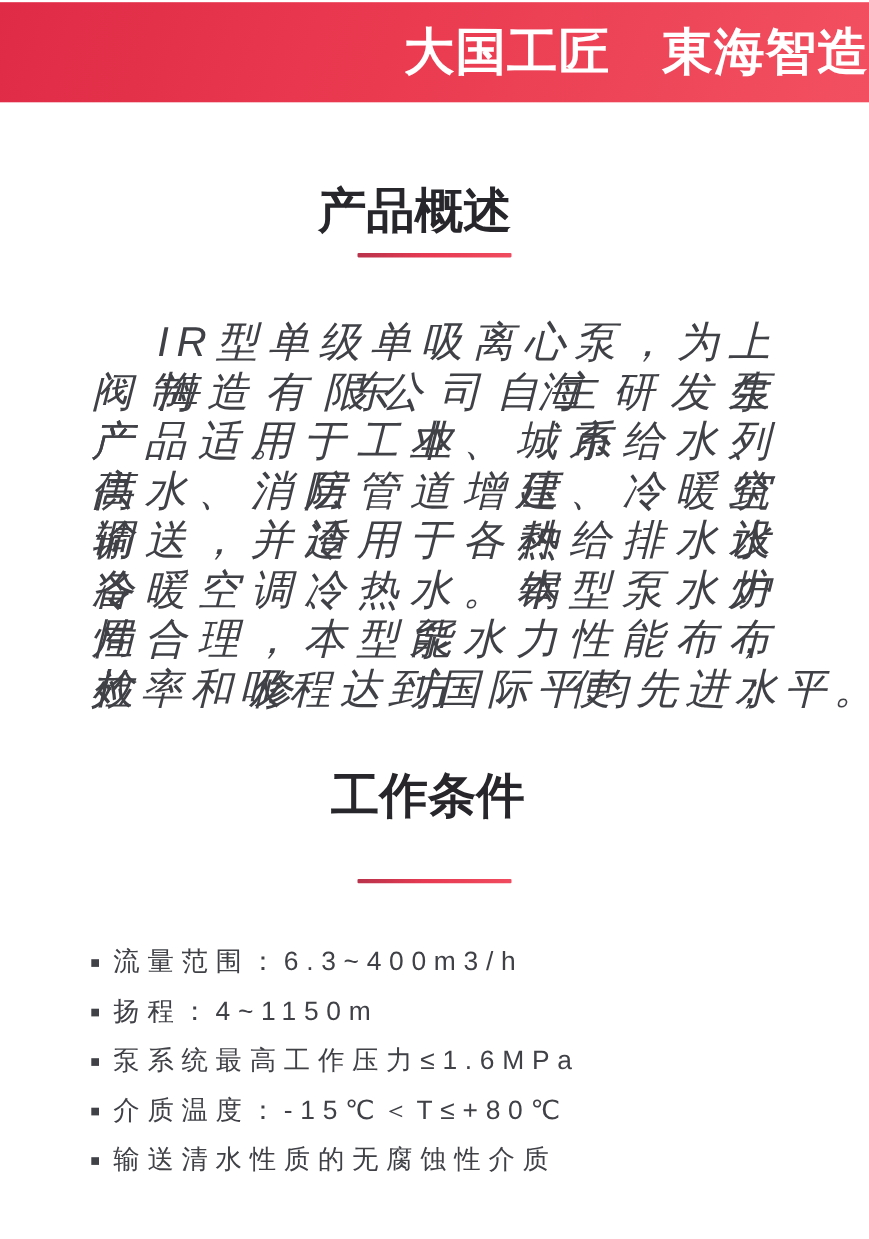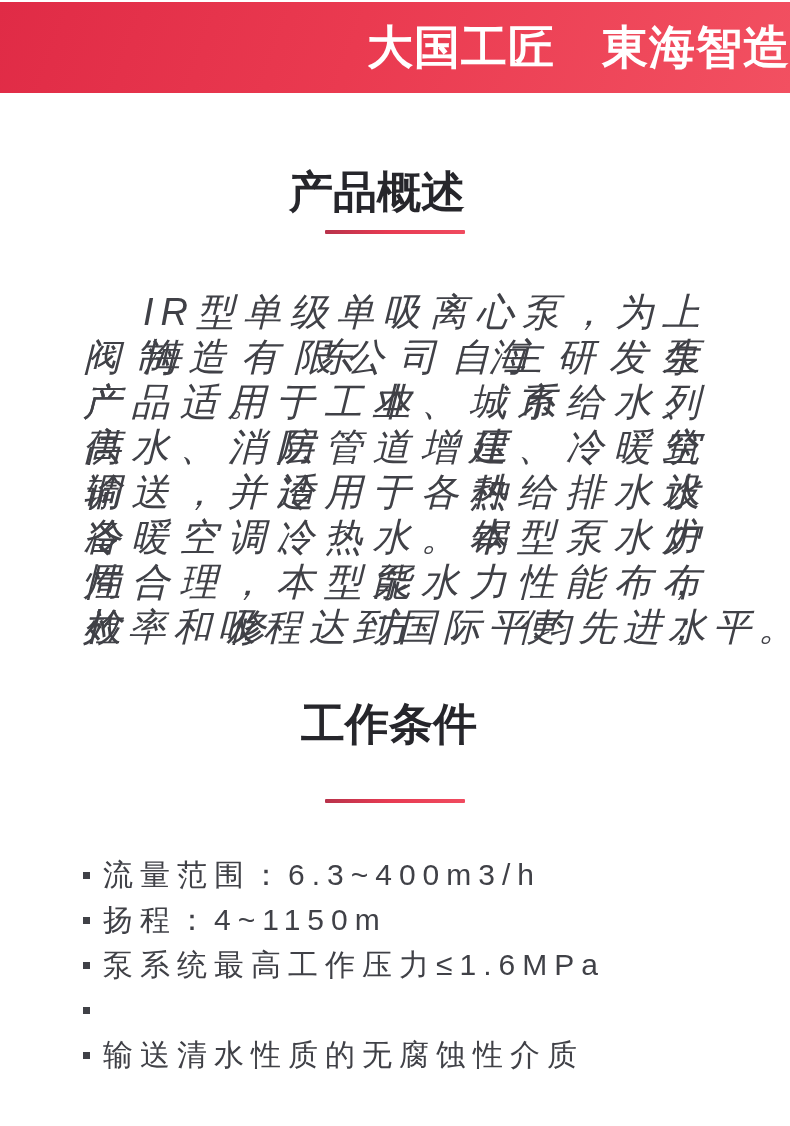--- a/index.html
+++ b/index.html
@@ -95,21 +95,21 @@
     color: #404147;
   }
   .bullet-dot {
     flex: 0 0 auto;
     width: 7px; height: 7px;
     background: #404147;
     margin-right: 13px;
     margin-top: 2px;
   }
   .cond-text {
-    font-size: 30px;
+    font-size: 24px;
     line-height: 45px;
     letter-spacing: 7px;
     white-space: nowrap;
   }
 </style>
 </head>
 <body>
 
 <div class="banner">
   <span class="banner-title">大国工匠　東海智造</span>
@@ -140,18 +140,19 @@
   <li class="cond-item">
     <span class="bullet-dot"></span>
     <span class="cond-text">扬程：4~1150m</span>
   </li>
   <li class="cond-item">
     <span class="bullet-dot"></span>
     <span class="cond-text">泵系统最高工作压力≤1.6MPa</span>
   </li>
   <li class="cond-item">
     <span class="bullet-dot"></span>
+    <span class="cond-text">介质温度：-15℃＜T≤+80℃</span>
   </li>
   <li class="cond-item">
     <span class="bullet-dot"></span>
     <span class="cond-text">输送清水性质的无腐蚀性介质</span>
   </li>
 </ul>
 
 </body></html>

